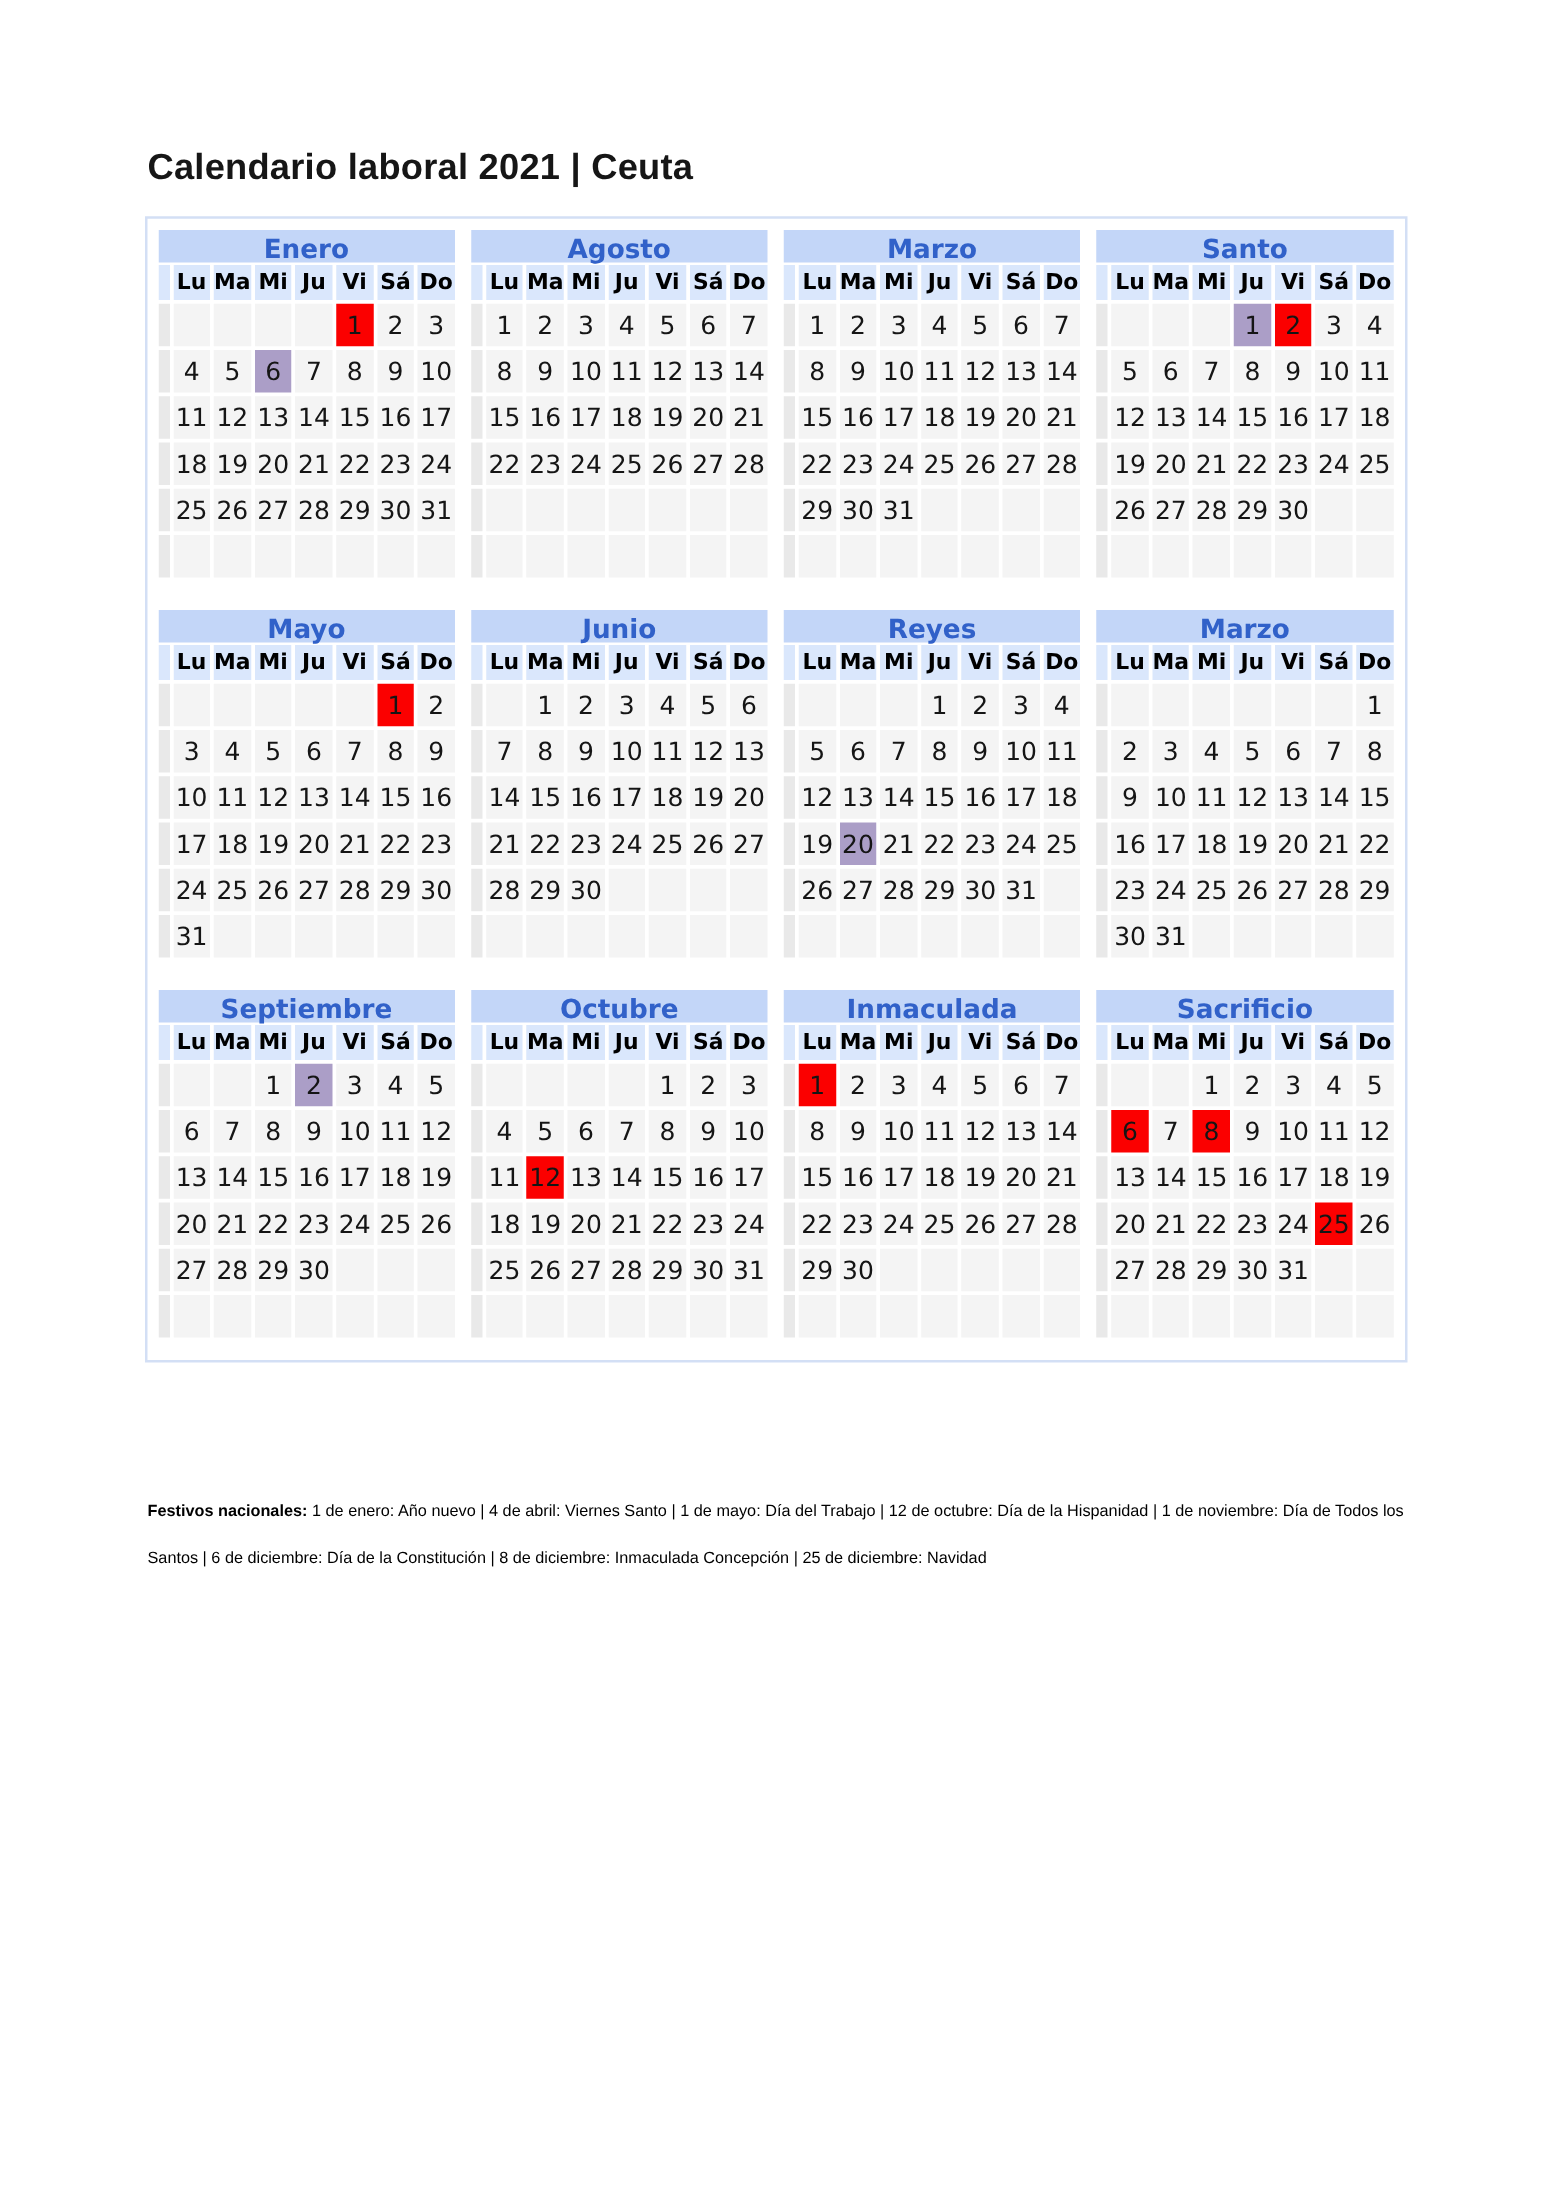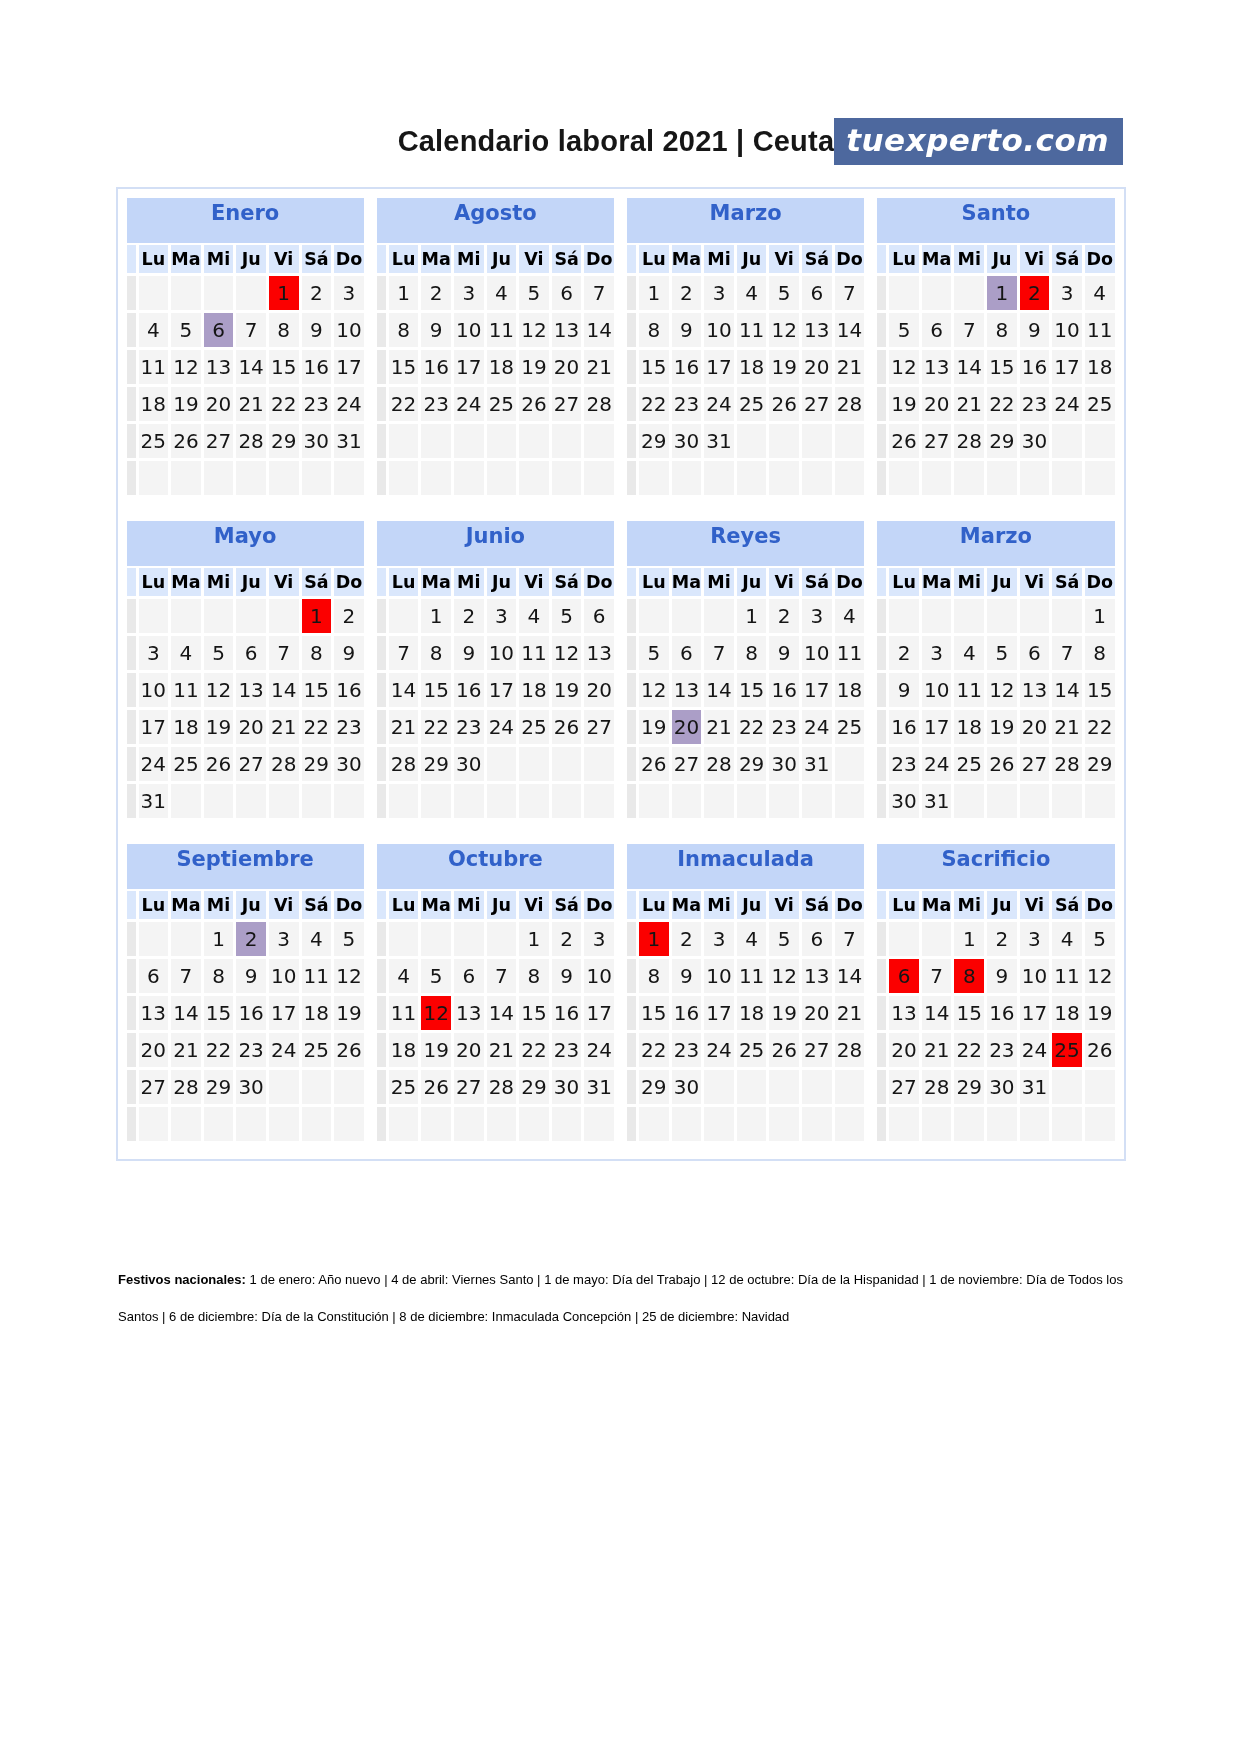--- a/index.html
+++ b/index.html
@@ -16,21 +16,21 @@
     --title-bar: #c3d6f8;
     --weekday-bar: #dae7fc;
     --accent-blue: #3161c9;
     --logo-bg: #4d689e;
     --cell-bg: #f4f4f4;
     --pad-bg: #e9e9e9;
     --frame-border: #d3dff5;
   }
   .header {
     display: flex;
-    justify-content: flex-end;
+    justify-content: flex-start;
     align-items: center;
     margin: 118px 118px 0 118px;
   }
   .page-title {
     font-family: "Liberation Sans", sans-serif;
     font-size: 29px;
     font-weight: bold;
     color: #161616;
     margin: 0;
     letter-spacing: 0.2px;
@@ -58,21 +58,21 @@
     column-gap: 13px;
     row-gap: 26px;
   }
   .month { background: #ffffff; }
   .month-title {
     background: var(--title-bar);
     color: var(--accent-blue);
     font-weight: bold;
     font-size: 21px;
     text-align: center;
-    height: 45px;
+    height: 26px;
     line-height: 30px;
     margin-bottom: 2px;
   }
   .mgrid {
     display: grid;
     grid-template-columns: 9px repeat(7, 1fr);
     gap: 3px;
   }
   .dow, .dowpad {
     background: var(--weekday-bar);
@@ -105,21 +105,20 @@
     text-align: justify;
   }
   .legend p { margin: 0; }
   .legend p + p { margin-top: 37px; }
 </style>
 </head>
 <body>
 
 <div class="header">
   <h1 class="page-title">Calendario laboral 2021 | Ceuta</h1>
-  <div class="logo">tuexperto.com</div>
 </div>
 
 <div class="calendar-frame">
   <div class="months-grid">
       <div class="month">
         <div class="month-title">Enero</div>
         <div class="mgrid">
           <div class="dowpad"></div>
           <div class="dow">Lu</div>
           <div class="dow">Ma</div>

